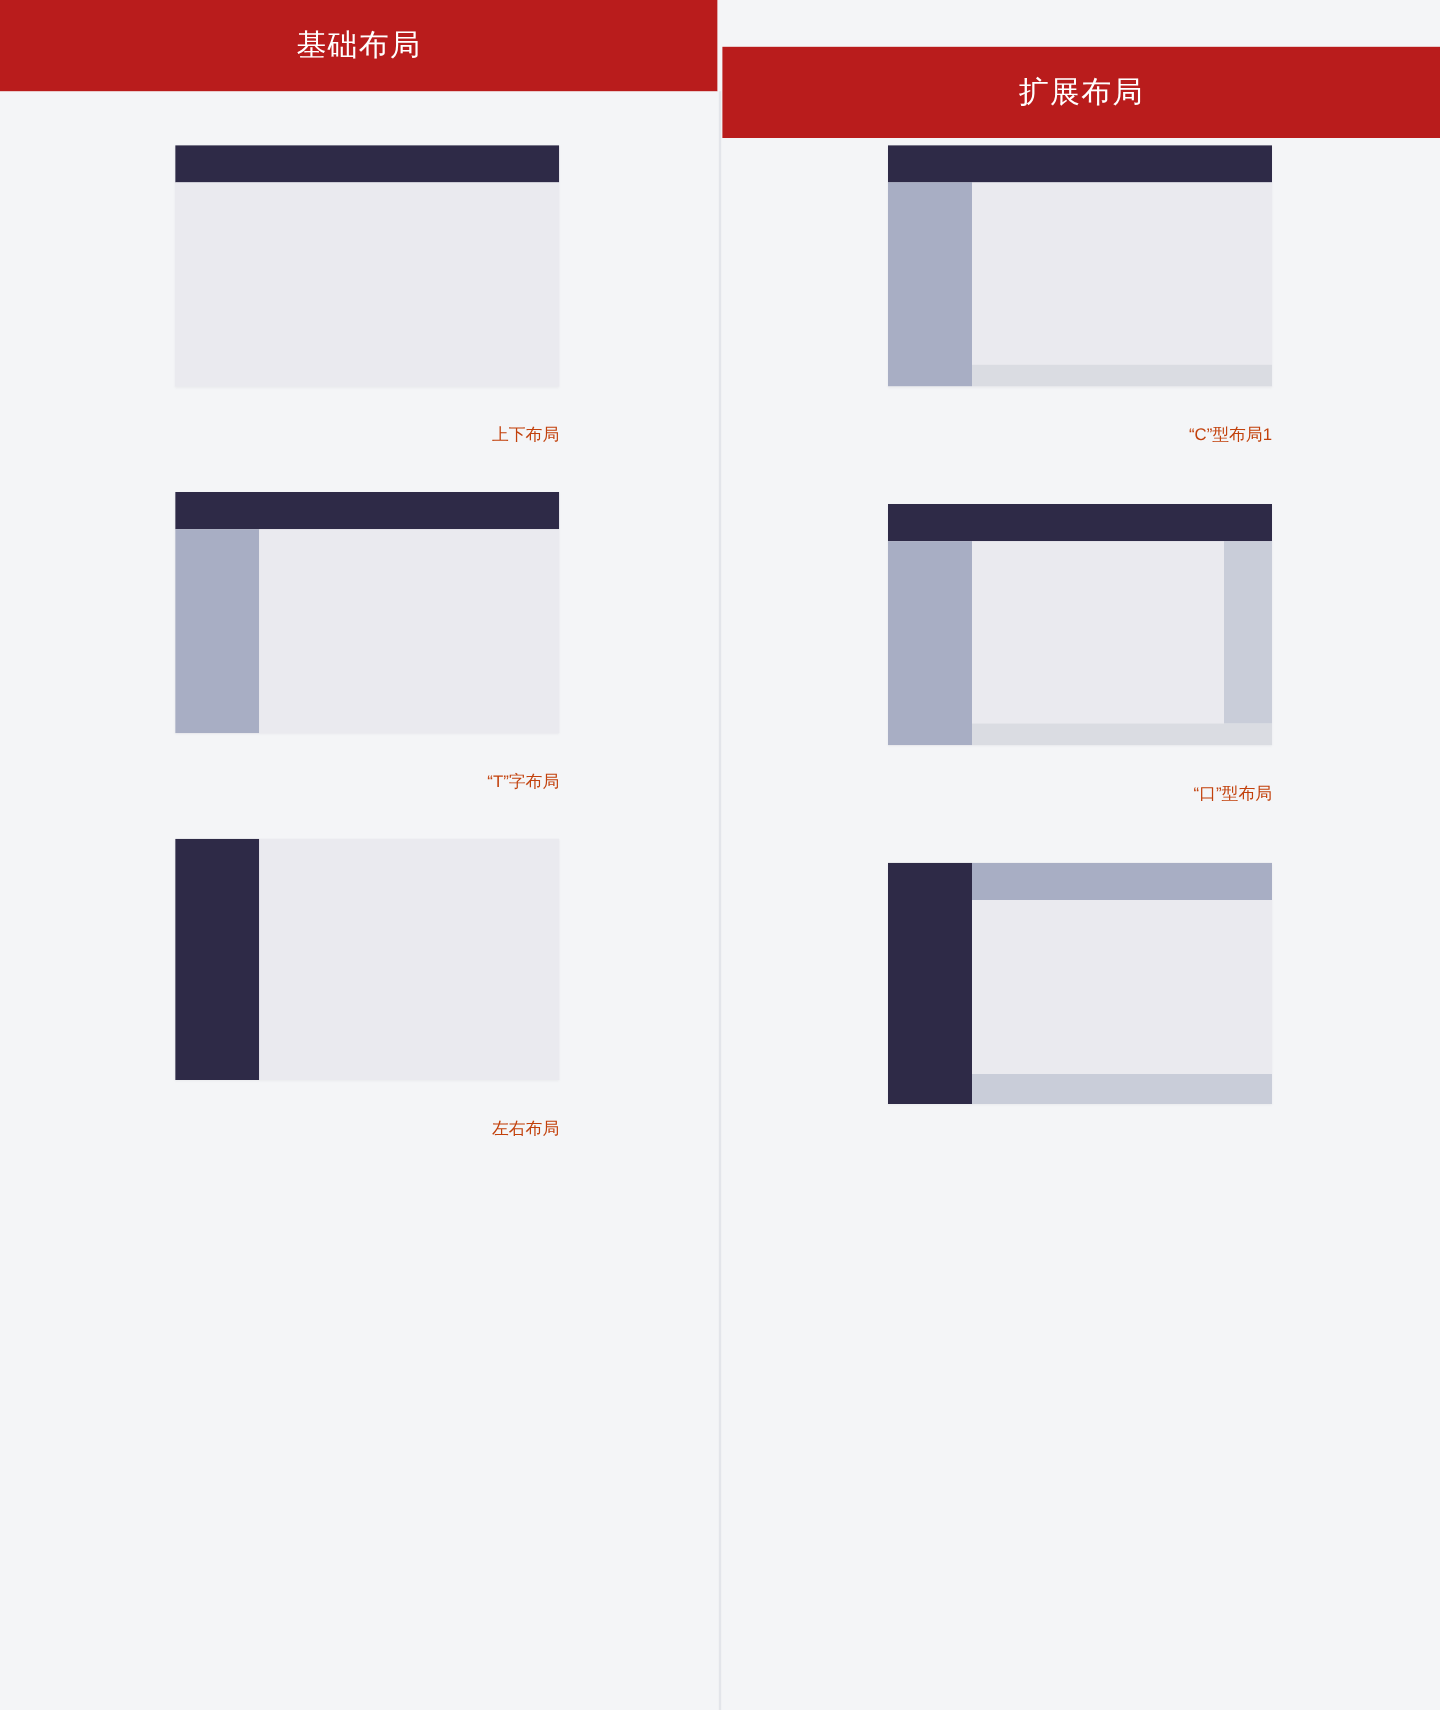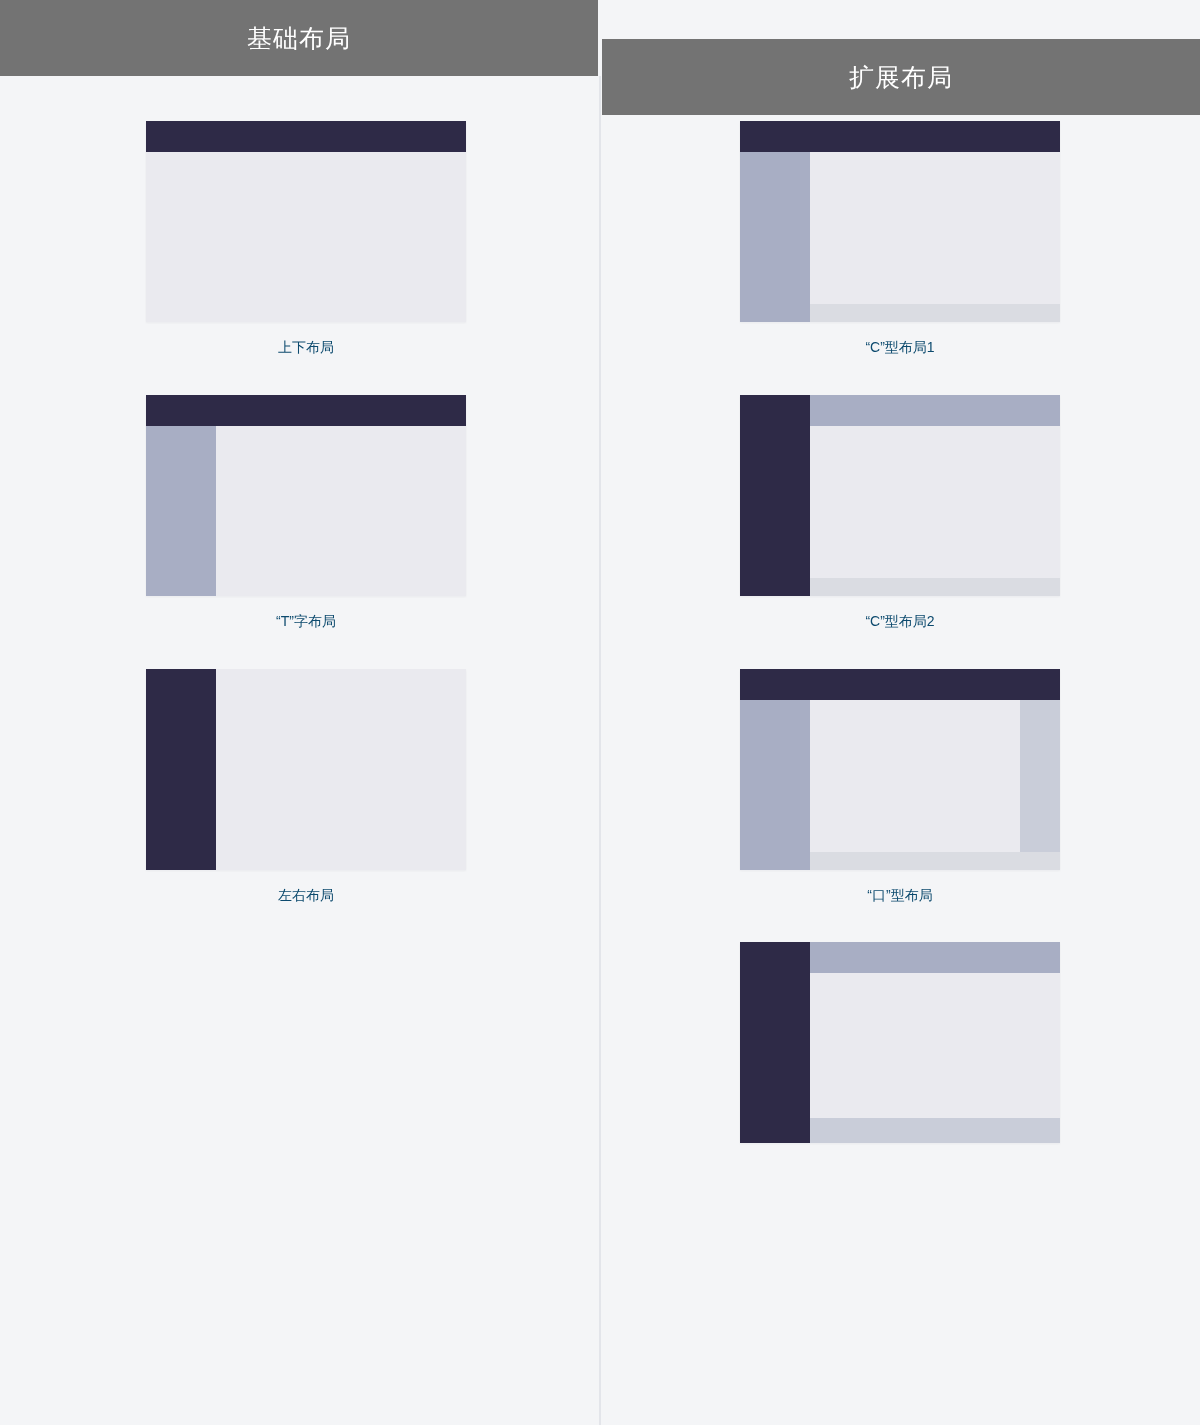--- a/index.html
+++ b/index.html
@@ -19,21 +19,21 @@
   .header-band {
     position: absolute;
     top: 0;
     left: 0;
     width: 1200px;
     height: 76px;
     display: flex;
   }
   .header-cell {
     height: 76px;
-    background: #737373;
+    background: #b91c1c;
     display: flex;
     align-items: center;
     justify-content: center;
     box-sizing: border-box;
   }
   .header-cell.left  { width: 598px; }
   .header-gap        { width: 4px; height: 76px; background: #f4f5f7; }
   .header-cell.right { width: 598px; margin-top: 39px; }
   .header-title {
     color: #ffffff;
@@ -63,21 +63,21 @@
   }
   .column {
     width: 600px;
     box-sizing: border-box;
     padding-top: 45px;
     display: flex;
     flex-direction: column;
     align-items: center;
   }
   .column.left  { padding-left: 146px; align-items: flex-start; }
-  .column.right { padding-left: 140px; align-items: flex-start; }
+  .column.right { padding-left: 140px; align-items: flex-start; gap: 10px; }
 
   
   .layout-item {
     margin-bottom: 39px;
   }
   .diagram {
     position: relative;
     width: 320px;
     height: 201px;
     background: #eaeaef;
@@ -90,24 +90,24 @@
   }
   
   .c-dark   { background: #2e2a47; }
   .c-mid    { background: #a8aec4; }
   .c-light  { background: #eaeaef; }
   .c-panel  { background: #c9cdd9; }
   .c-footer { background: #dadce2; }
 
   .caption {
     width: 320px;
-    text-align: center;
+    text-align: right;
     font-size: 14px;
-    color: #0c4a6e;
-    margin-top: 17px;
+    color: #c2410c;
+    margin-top: 32px;
     line-height: 1.2;
   }
 </style>
 </head>
 <body>
 
 <div class="header-band">
   <div class="header-cell left">
     <span class="header-title">基础布局</span>
   </div>
@@ -149,29 +149,20 @@
         <div class="diagram">
           <div class="band c-dark" style="left: 0px; top: 0px; width: 320px; height: 31px;"></div>
           <div class="band c-mid" style="left: 0px; top: 31px; width: 70px; height: 170px;"></div>
           <div class="band c-light" style="left: 70px; top: 31px; width: 250px; height: 152px;"></div>
           <div class="band c-footer" style="left: 70px; top: 183px; width: 250px; height: 18px;"></div>
         </div>
         <div class="caption">“C”型布局1</div>
       </div>
       <div class="layout-item">
         <div class="diagram">
-          <div class="band c-dark" style="left: 0px; top: 0px; width: 70px; height: 201px;"></div>
-          <div class="band c-mid" style="left: 70px; top: 0px; width: 250px; height: 31px;"></div>
-          <div class="band c-light" style="left: 70px; top: 31px; width: 250px; height: 152px;"></div>
-          <div class="band c-footer" style="left: 70px; top: 183px; width: 250px; height: 18px;"></div>
-        </div>
-        <div class="caption">“C”型布局2</div>
-      </div>
-      <div class="layout-item">
-        <div class="diagram">
           <div class="band c-dark" style="left: 0px; top: 0px; width: 320px; height: 31px;"></div>
           <div class="band c-mid" style="left: 0px; top: 31px; width: 70px; height: 170px;"></div>
           <div class="band c-light" style="left: 70px; top: 31px; width: 210px; height: 152px;"></div>
           <div class="band c-panel" style="left: 280px; top: 31px; width: 40px; height: 152px;"></div>
           <div class="band c-footer" style="left: 70px; top: 183px; width: 250px; height: 18px;"></div>
         </div>
         <div class="caption">“口”型布局</div>
       </div>
       <div class="layout-item">
         <div class="diagram">

